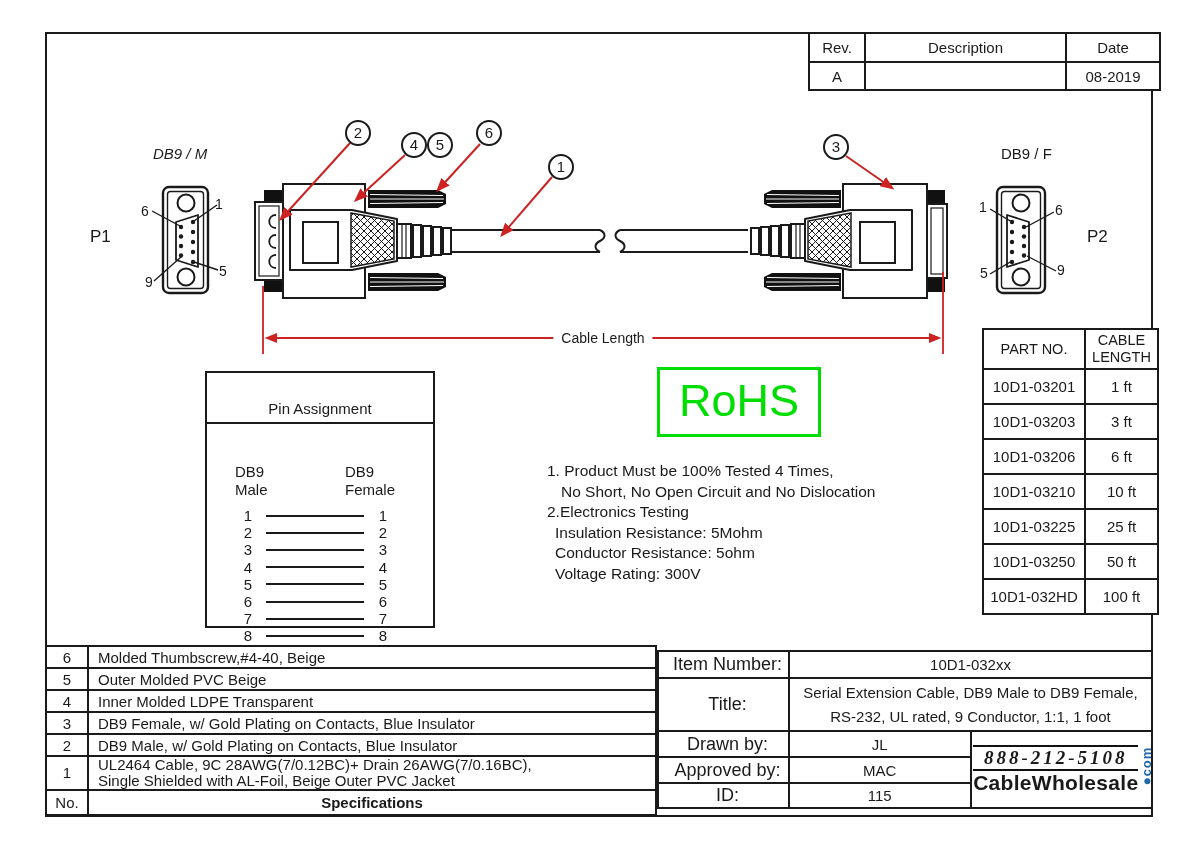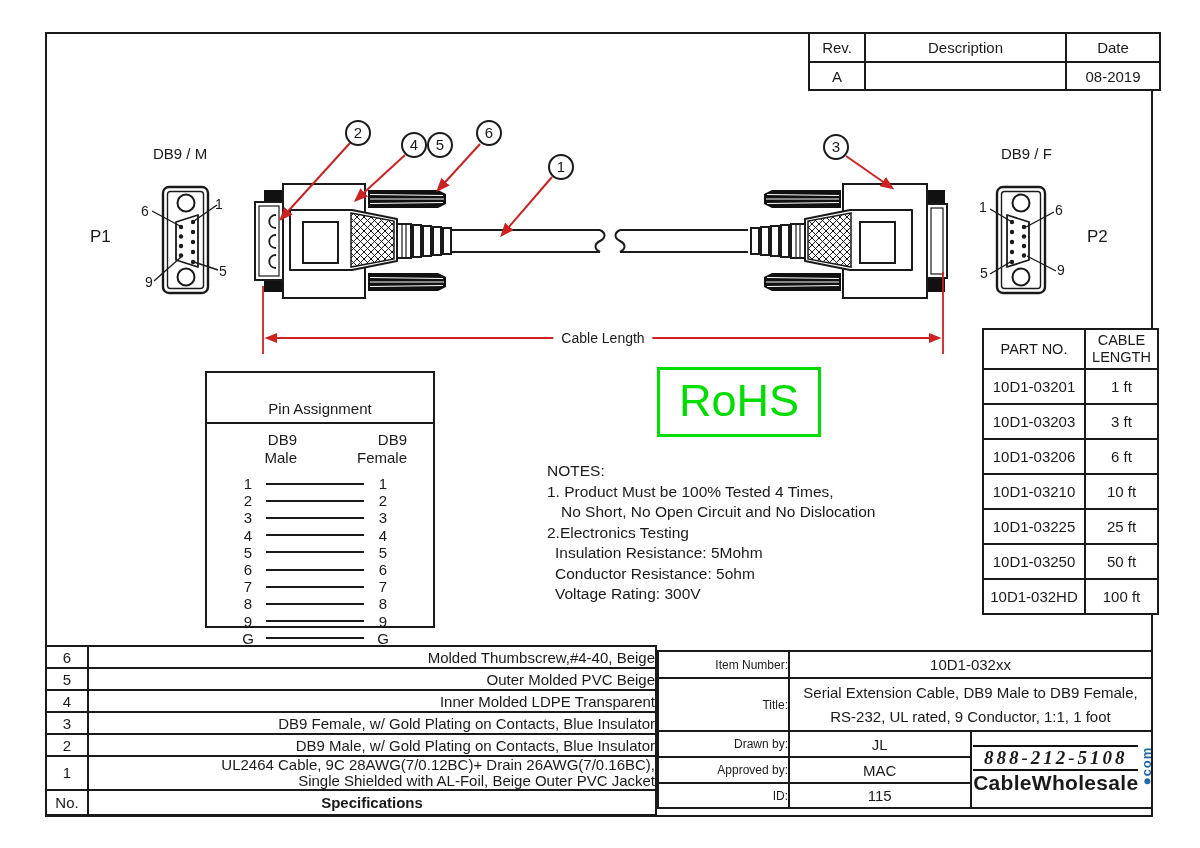--- a/index.html
+++ b/index.html
@@ -27,21 +27,21 @@
   .co{position:absolute;width:26px;height:26px;box-sizing:border-box;border:2px solid #1a1a1a;
       border-radius:50%;background:#fff;text-align:center;line-height:22px;font-size:15px;z-index:5;}
 
   .dim-label{left:603px;top:338px;transform:translate(-50%,-50%);background:#fff;
              padding:0 8px;font-size:14px;z-index:4;}
 
   
   .pinbox{left:205px;top:371px;width:230px;height:257px;border:2px solid #1a1a1a;box-sizing:border-box;background:#fff;}
   .pin-title{height:26px;line-height:26px;text-align:center;font-size:15px;border-bottom:2px solid #1a1a1a;margin-top:23px;}
   .pin-heads{display:flex;justify-content:space-between;padding:7px 26px 3px 28px;}
-  .ph{white-space:pre-line;text-align:right;font-size:15px;line-height:18px;width:62px;}
+  .ph{white-space:pre-line;text-align:left;font-size:15px;line-height:18px;width:62px;margin-top:32px;}
   .pin-rows{padding-top:5px;}
   .pin-row{display:flex;align-items:center;height:17.2px;padding-left:31px;}
   .pn{width:20px;text-align:center;font-size:15px;}
   .pline{width:98px;border-top:2px solid #1a1a1a;margin:0 9px 0 8px;}
 
   
   .rohs{left:657px;top:367px;width:164px;height:70px;border:3px solid #00dd00;box-sizing:border-box;
         color:#00dd00;font-size:45px;text-align:center;line-height:62px;}
 
   
@@ -51,28 +51,28 @@
 
   
   .parts{left:982px;top:328px;width:171px;}
   .parts td{height:33px;font-size:15px;}
   .parts tr:first-child td{height:38px;font-size:14.5px;}
   .pre{white-space:pre-line;line-height:17px;}
 
   
   .specs{left:45px;top:645px;width:612px;}
   .specs td{height:20px;font-size:14.5px;}
-  .specs td.sp{text-align:right;}
+  .specs td.sp{text-align:left;padding-left:9px;}
   .specs tr.r1 td{height:31px;line-height:16px;}
   .specs tr.foot td{height:23px;}
   .specs .footlbl{font-weight:bold;font-size:15px;}
 
   
   .tblock{left:657px;top:650px;width:496px;}
-  .tblock td.lbl{text-align:right;padding-left:8px;font-size:12px;}
+  .tblock td.lbl{text-align:center;padding-left:8px;font-size:18px;}
   .tblock td{font-size:15.5px;}
   .tb-title{white-space:pre-line;line-height:24px;font-size:16px;}
 
   
   .logocell{background:#fff;}
   .logo{display:flex;align-items:center;justify-content:center;gap:4px;}
   .logo-c{width:46px;height:68px;}
   .logo-right{position:relative;padding-right:15px;}
   .logo-phone{font-family:"Liberation Serif",serif;font-style:italic;font-weight:bold;font-size:19px;
               letter-spacing:3px;border-top:2.5px solid #111;border-bottom:2.5px solid #111;padding:0 3px;}
@@ -95,21 +95,21 @@
       <td style="width:92px">Date</td>
     </tr>
     <tr>
       <td>A</td>
       <td></td>
       <td>08-2019</td>
     </tr>
   </tbody>
     </table>
 
-  <div class="abs face-type" style="left:153px;top:145px;">DB9 / M</div>
+  <div class="abs face-type" style="left:153px;top:145px;font-style:italic;">DB9 / M</div>
   <div class="abs face-ref" style="left:90px;top:227px;">P1</div>
   <div class="abs plbl" style="left:141px;top:203px;">6</div>
   <div class="abs plbl" style="left:215px;top:196px;">1</div>
   <div class="abs plbl" style="left:145px;top:274px;">9</div>
   <div class="abs plbl" style="left:219px;top:263px;">5</div>
 
   <svg class="abs" style="left:130px;top:180px;" width="105" height="122" viewBox="130 180 105 122">
     <rect x="163" y="187" width="45" height="106" rx="6" fill="#fff" stroke="#1a1a1a" stroke-width="2.4"></rect>
     <rect x="167.5" y="191.5" width="36" height="97" rx="3" fill="#fff" stroke="#1a1a1a" stroke-width="1.4"></rect>
     <circle cx="186" cy="203" r="8.5" fill="#fff" stroke="#1a1a1a" stroke-width="2"></circle>
@@ -304,21 +304,20 @@
           <span class="pn">G</span>
           <span class="pline"></span>
           <span class="pn">G</span>
         </div>
     </div>
   </div>
 
   <div class="abs rohs">RoHS</div>
 
   <div class="abs notes">
-    <div>NOTES:</div>
     <div>1. Product Must be 100% Tested 4 Times,</div>
     <div class="ind1">No Short, No Open Circuit and No Dislocation</div>
     <div>2.Electronics Testing</div>
     <div class="ind2">Insulation Resistance: 5Mohm</div>
     <div class="ind2">Conductor Resistance: 5ohm</div>
     <div class="ind2">Voltage Rating: 300V</div>
   </div>
 
   <table class="tbl abs parts">
     <tbody>

